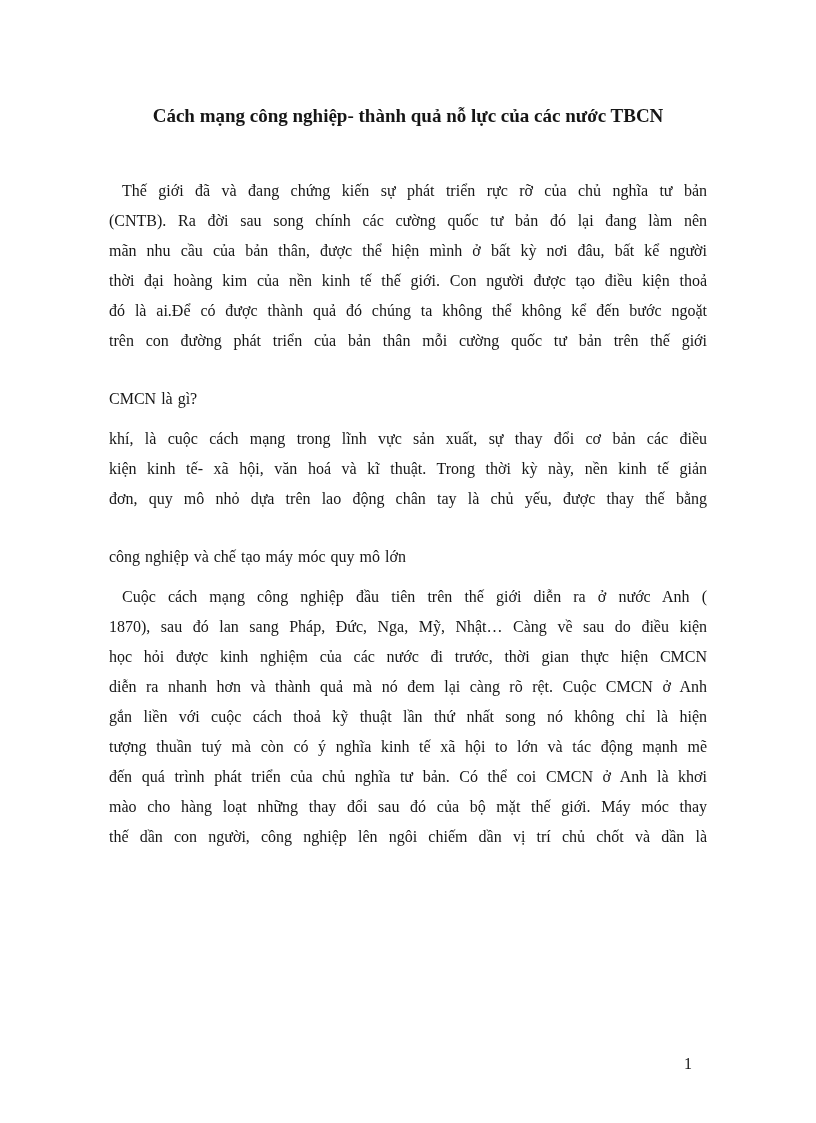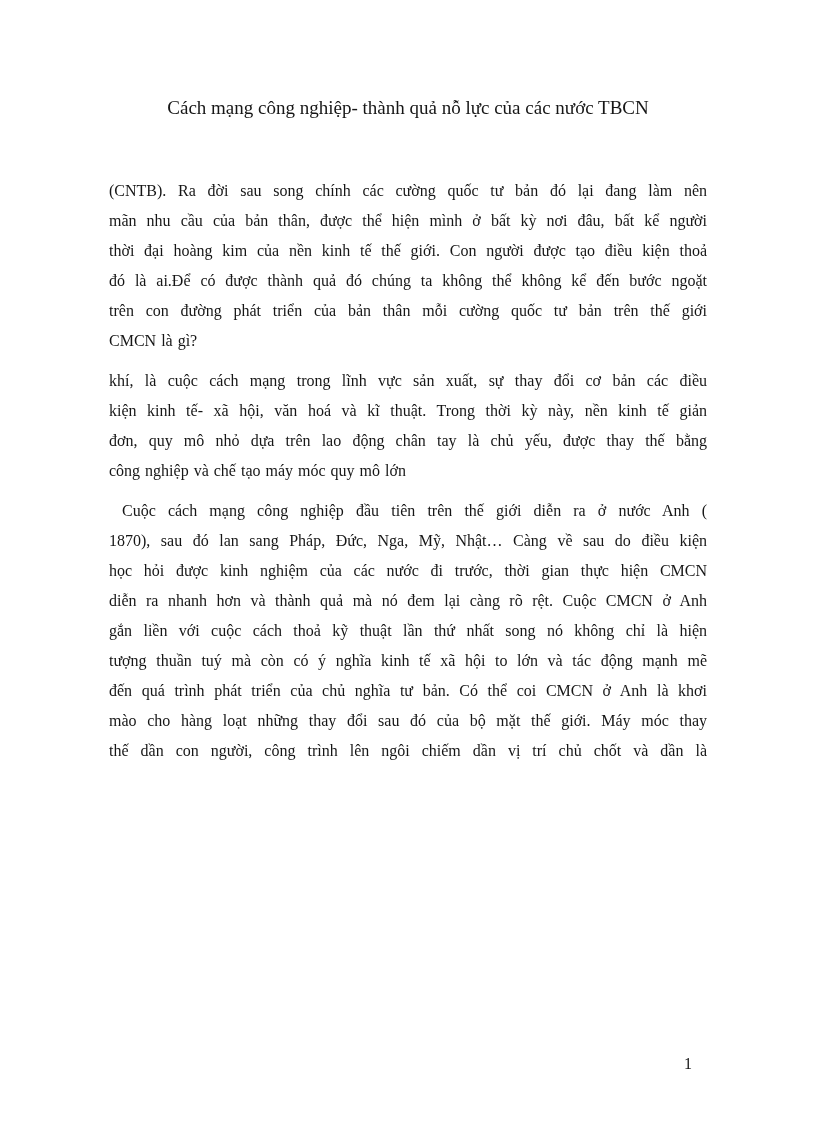--- a/index.html
+++ b/index.html
@@ -12,26 +12,26 @@
     position: relative;
     width: 816px;
     height: 1123px;
     background: #ffffff;
     font-family: "Liberation Serif", "DejaVu Serif", serif;
     color: #161616;
     overflow: hidden;
   }
   .doc-title {
     position: absolute;
-    top: 95px;
+    top: 103px;
     left: 109px;
     width: 598px;
     margin: 0;
     font-size: 19px;
-    font-weight: normal;
+    font-weight: bold;
     line-height: 25px;
     text-align: center;
     white-space: nowrap;
   }
   .doc-body {
     position: absolute;
     top: 176px;
     left: 109px;
     width: 598px;
     font-size: 16px;
@@ -42,20 +42,21 @@
   }
   .ln {
     line-height: 30px;
     text-align: justify;
     text-align-last: justify;
     word-spacing: 1px;
   }
   .ln.last {
     text-align: left;
     text-align-last: left;
+    margin-top: 28px;
   }
   .ln.first {
     text-indent: 13px;
   }
   .page-number {
     position: absolute;
     top: 1051px;
     left: 668px;
     width: 40px;
     font-size: 16px;
@@ -66,20 +67,21 @@
 </head>
 <body>
 
 <div class="page">
 
   <h1 class="doc-title">Cách mạng công nghiệp- thành quả nỗ lực của các nước TBCN</h1>
 
   <div class="doc-body">
 
     <div class="para">
+      <div class="ln first">Thế  giới đã và đang chứng kiến sự phát triển rực rỡ của chủ nghĩa tư bản</div>
       <div class="ln">(CNTB).  Ra đời sau song chính các cường quốc tư bản đó lại đang làm nên</div>
       <div class="ln">mãn nhu cầu của bản thân, được thể hiện mình ở bất kỳ nơi đâu, bất kể người</div>
       <div class="ln">thời đại hoàng kim của nền kinh tế thế giới. Con người được tạo điều kiện thoả</div>
       <div class="ln">đó là ai.Để có được thành quả đó chúng ta không thể không kể đến bước ngoặt</div>
       <div class="ln">trên con đường phát triển của bản thân mỗi cường quốc tư bản trên thế giới</div>
       <div class="ln last">CMCN là gì?</div>
     </div>
 
     <div class="para">
       <div class="ln">khí, là cuộc cách mạng trong lĩnh vực sản xuất, sự thay đổi cơ  bản các điều</div>
@@ -90,20 +92,20 @@
 
     <div class="para">
       <div class="ln first">Cuộc cách mạng  công nghiệp đầu tiên trên thế giới diễn ra ở nước Anh (</div>
       <div class="ln">1870), sau đó lan sang  Pháp, Đức,  Nga, Mỹ, Nhật… Càng về sau do điều kiện</div>
       <div class="ln">học hỏi được kinh nghiệm của các nước đi trước, thời gian thực hiện CMCN</div>
       <div class="ln">diễn ra nhanh hơn và thành quả mà nó đem lại càng rõ rệt. Cuộc CMCN ở Anh</div>
       <div class="ln">gắn liền với cuộc cách thoả kỹ thuật lần thứ nhất song nó không chỉ là hiện</div>
       <div class="ln">tượng thuần tuý mà còn có ý nghĩa kinh tế xã hội to lớn và tác động mạnh mẽ</div>
       <div class="ln">đến quá trình phát triển của chủ nghĩa tư bản. Có thể coi CMCN ở Anh là khơi</div>
       <div class="ln">mào cho hàng  loạt những thay đổi sau đó của bộ mặt thế giới. Máy móc thay</div>
-      <div class="ln">thế dần  con người, công trình lên ngôi chiếm dần vị trí chủ chốt và dần là</div>
+      <div class="ln">thế dần  con người, công nghiệp lên ngôi chiếm dần vị trí chủ chốt và dần là</div>
     </div>
 
   </div>
 
   <div class="page-number">1</div>
 
 </div>
 
 </body></html>

